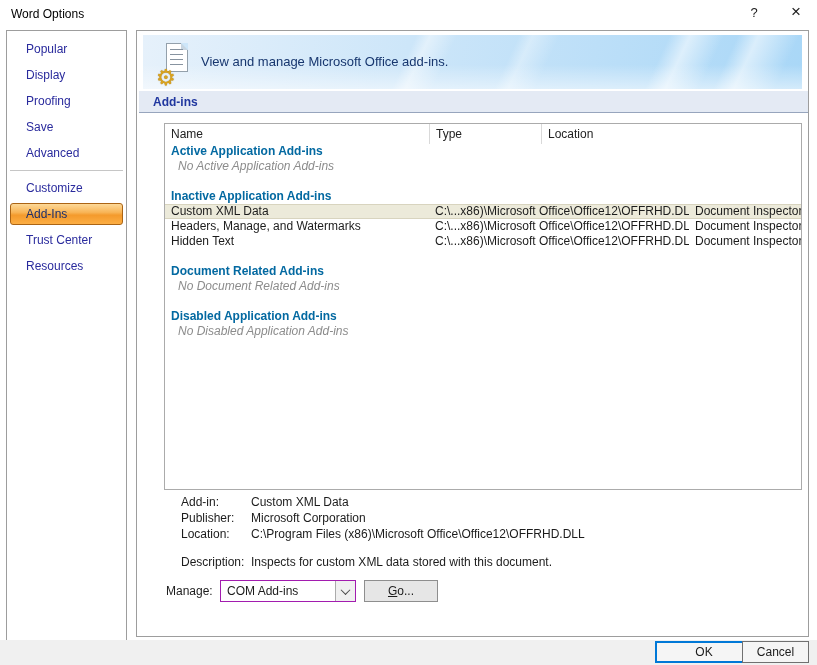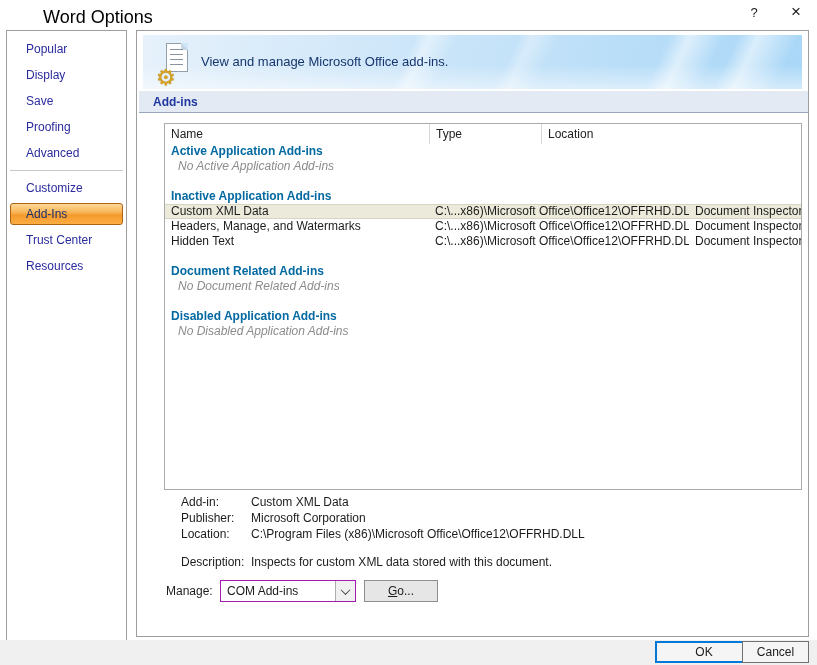--- a/index.html
+++ b/index.html
@@ -4,21 +4,21 @@
 <style>
   * { margin:0; padding:0; box-sizing:border-box; }
   html,body { width:817px; height:665px; }
   body {
     position:relative; background:#ffffff; overflow:hidden;
     font-family:"Liberation Sans", sans-serif; font-size:12px; color:#1c1c1c;
     cursor:default;
   }
   
   .titlebar { position:absolute; left:0; top:0; width:817px; height:28px; background:#fff; }
-  .tb-title { position:absolute; left:11px; top:7px; font-size:18px; color:#000;margin-left:32px; }
+  .tb-title { position:absolute; left:11px; top:7px; font-size:12px; color:#000; }
   .tb-help  { position:absolute; left:745px; top:5px; width:18px; text-align:center; font-size:13px; color:#1a1a1a; }
   .tb-close { position:absolute; left:786px; top:2px; width:20px; text-align:center; font-size:17px; color:#1a1a1a; }
 
   
   .sidebar { position:absolute; left:6px; top:30px; width:121px; height:657px;
              background:#fff; border:1px solid #9d9d9d; padding-top:5px; }
   .nav-item { height:26px; display:flex; align-items:center; padding-left:19px; color:#2a2b9d; }
   .nav-sep  { border-top:1px solid #c6c6c6; margin:4px 3px; }
   .nav-item.selected {
     margin:2px 3px; height:22px; padding-left:15px; border:1px solid #ab6414; border-radius:3px;
@@ -107,22 +107,22 @@
 
 <div class="titlebar">
   <span class="tb-title">Word Options</span>
   <span class="tb-help">?</span>
   <span class="tb-close">×</span>
 </div>
 
 <div class="sidebar">
   <div class="nav-item">Popular</div>
   <div class="nav-item">Display</div>
+  <div class="nav-item">Proofing</div>
   <div class="nav-item">Save</div>
-  <div class="nav-item">Proofing</div>
   <div class="nav-item">Advanced</div>
   <div class="nav-sep"></div>
   <div class="nav-item">Customize</div>
   <div class="nav-item selected">Add-Ins</div>
   <div class="nav-item">Trust Center</div>
   <div class="nav-item">Resources</div>
 </div>
 
 <div class="panel">
 

